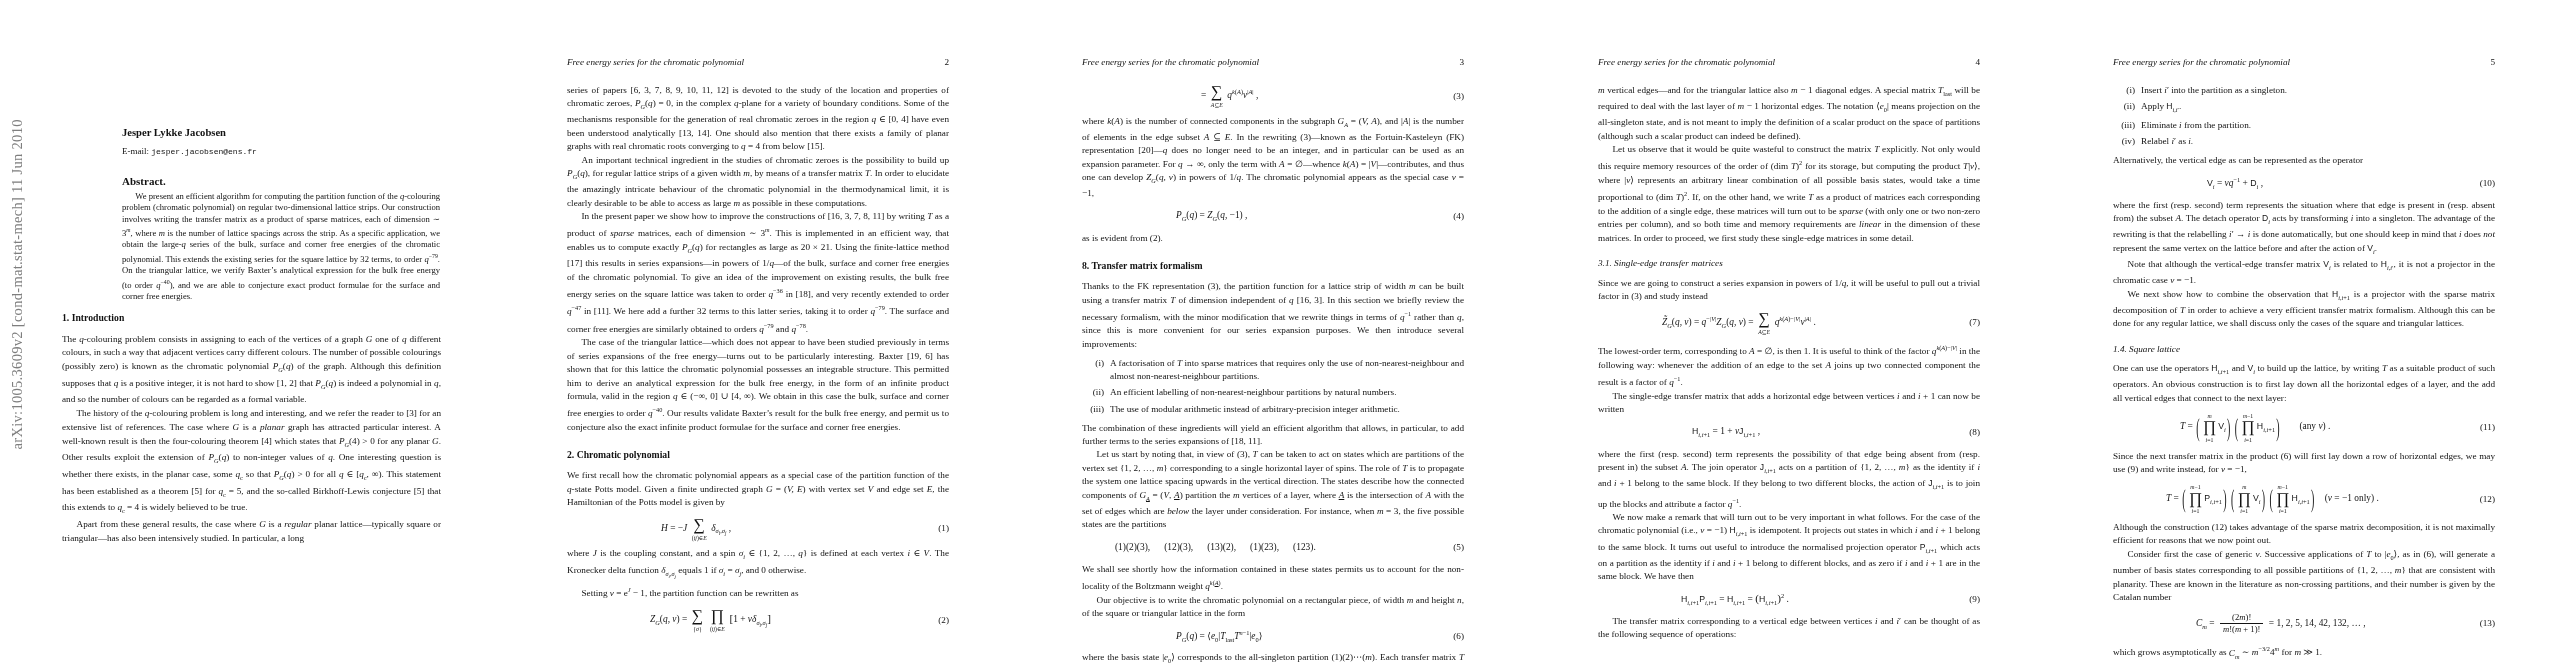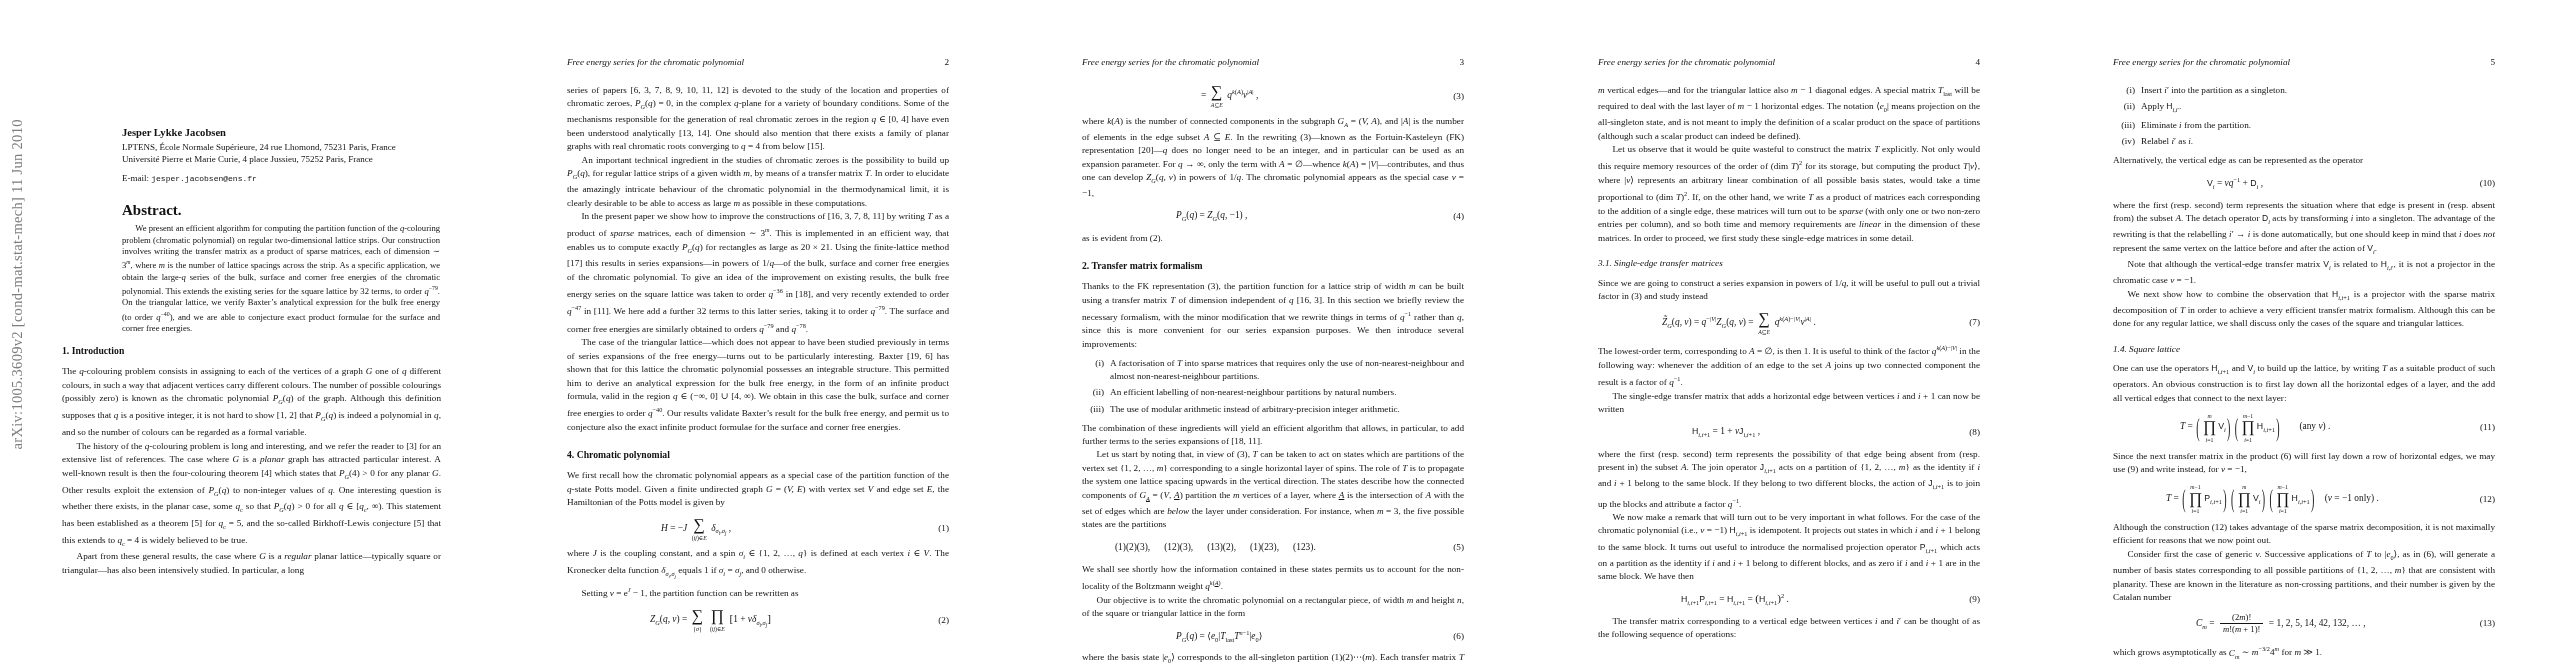--- a/index.html
+++ b/index.html
@@ -10,21 +10,21 @@
 
   
   .pg1{padding:118px 74px 0 62px;box-sizing:border-box;}
   .watermark{position:absolute;left:-161px;top:276px;width:356px;height:16.7px;text-align:center;
              transform:rotate(-90deg);color:#7e7e7e;font-size:14.5px;letter-spacing:0.3px;white-space:nowrap;}
   .title{margin:0;font-size:15.6px;line-height:19px;font-weight:bold;}
   .author{margin:9.4px 0 0 60px;font-size:10.6px;font-weight:bold;}
   .affil{margin:3.9px 0 0 60px;font-size:9px;line-height:11.7px;}
   .email{margin:7.2px 0 0 60px;font-size:9px;}
   .email .mono{font-family:"Liberation Mono","DejaVu Sans Mono",monospace;font-size:8px;}
-  .abshead{margin:19px 0 0 60px;font-size:15px;font-weight:bold;}
+  .abshead{margin:19px 0 0 60px;font-size:11px;font-weight:bold;}
   .abstract{margin:4.4px 0 0 60px;width:318px;font-size:8.6px;line-height:11.4px;
             text-align:justify;text-indent:13.3px;}
   .pg1 .content .para{line-height:13.8px;}
   .pg1 .sec{margin-top:10px;}
 
   
   .pgn{padding:57px 81px 0 52px;box-sizing:border-box;}
   .runhead{display:flex;justify-content:space-between;align-items:center;
            font-style:italic;font-size:9.2px;margin-bottom:16.7px;}
   .pgnum{font-style:normal;}
@@ -59,24 +59,20 @@
   u{text-decoration:underline;text-underline-offset:1.1px;}
 </style>
 </head>
 <body>
 
 <div class="canvas">
 
   <section class="page pg1">
     <div class="watermark">arXiv:1005.3609v2  [cond-mat.stat-mech]  11 Jun 2010</div>
     <div class="author">Jesper Lykke Jacobsen</div>
-    <div class="affil">
-      <div>LPTENS, École Normale Supérieure, 24 rue Lhomond, 75231 Paris, France</div>
-      <div>Université Pierre et Marie Curie, 4 place Jussieu, 75252 Paris, France</div>
-    </div>
     <div class="email"><span>E-mail: </span><span class="mono">jesper.jacobsen@ens.fr</span></div>
     <div class="abshead">Abstract.</div>
     <div class="abstract">We present an efficient algorithm for computing the partition function of the <i>q</i>-colouring problem (chromatic polynomial) on regular two-dimensional lattice strips. Our construction involves writing the transfer matrix as a product of sparse matrices, each of dimension ∼ 3<sup><i>m</i></sup>, where <i>m</i> is the number of lattice spacings across the strip. As a specific application, we obtain the large-<i>q</i> series of the bulk, surface and corner free energies of the chromatic polynomial. This extends the existing series for the square lattice by 32 terms, to order <i>q</i><sup>−79</sup>. On the triangular lattice, we verify Baxter’s analytical expression for the bulk free energy (to order <i>q</i><sup>−40</sup>), and we are able to conjecture exact product formulae for the surface and corner free energies.</div>
     <div class="content">
         <div class="sec">1. Introduction</div>
         <div class="para">The <i>q</i>-colouring problem consists in assigning to each of the vertices of a graph <i>G</i> one of <i>q</i> different colours, in such a way that adjacent vertices carry different colours. The number of possible colourings (possibly zero) is known as the chromatic polynomial <i>P<sub>G</sub></i>(<i>q</i>) of the graph. Although this definition supposes that <i>q</i> is a positive integer, it is not hard to show [1, 2] that <i>P<sub>G</sub></i>(<i>q</i>) is indeed a polynomial in <i>q</i>, and so the number of colours can be regarded as a formal variable.</div>
         <div class="para ind">The history of the <i>q</i>-colouring problem is long and interesting, and we refer the reader to [3] for an extensive list of references. The case where <i>G</i> is a <i>planar</i> graph has attracted particular interest. A well-known result is then the four-colouring theorem [4] which states that <i>P<sub>G</sub></i>(4) &gt; 0 for any planar <i>G</i>. Other results exploit the extension of <i>P<sub>G</sub></i>(<i>q</i>) to non-integer values of <i>q</i>. One interesting question is whether there exists, in the planar case, some <i>q</i><sub>c</sub> so that <i>P<sub>G</sub></i>(<i>q</i>) &gt; 0 for all <i>q</i> ∈ [<i>q</i><sub>c</sub>, ∞). This statement has been established as a theorem [5] for <i>q</i><sub>c</sub> = 5, and the so-called Birkhoff-Lewis conjecture [5] that this extends to <i>q</i><sub>c</sub> = 4 is widely believed to be true.</div>
         <div class="para ind">Apart from these general results, the case where <i>G</i> is a <i>regular</i> planar lattice—typically square or triangular—has also been intensively studied. In particular, a long</div>
       </div>
   </section>
@@ -84,21 +80,21 @@
   <section class="page pgn pg2">
     <div class="runhead">
       <span>Free energy series for the chromatic polynomial</span>
       <span class="pgnum">2</span>
     </div>
     <div class="content">
         <div class="para">series of papers [6, 3, 7, 8, 9, 10, 11, 12] is devoted to the study of the location and properties of chromatic zeroes, <i>P<sub>G</sub></i>(<i>q</i>) = 0, in the complex <i>q</i>-plane for a variety of boundary conditions. Some of the mechanisms responsible for the generation of real chromatic zeroes in the region <i>q</i> ∈ [0, 4] have even been understood analytically [13, 14]. One should also mention that there exists a family of planar graphs with real chromatic roots converging to <i>q</i> = 4 from below [15].</div>
         <div class="para ind">An important technical ingredient in the studies of chromatic zeroes is the possibility to build up <i>P<sub>G</sub></i>(<i>q</i>), for regular lattice strips of a given width <i>m</i>, by means of a transfer matrix <i>T</i>. In order to elucidate the amazingly intricate behaviour of the chromatic polynomial in the thermodynamical limit, it is clearly desirable to be able to access as large <i>m</i> as possible in these computations.</div>
         <div class="para ind">In the present paper we show how to improve the constructions of [16, 3, 7, 8, 11] by writing <i>T</i> as a product of <i>sparse</i> matrices, each of dimension ∼ 3<sup><i>m</i></sup>. This is implemented in an efficient way, that enables us to compute exactly <i>P<sub>G</sub></i>(<i>q</i>) for rectangles as large as 20 × 21. Using the finite-lattice method [17] this results in series expansions—in powers of 1/<i>q</i>—of the bulk, surface and corner free energies of the chromatic polynomial. To give an idea of the improvement on existing results, the bulk free energy series on the square lattice was taken to order <i>q</i><sup>−36</sup> in [18], and very recently extended to order <i>q</i><sup>−47</sup> in [11]. We here add a further 32 terms to this latter series, taking it to order <i>q</i><sup>−79</sup>. The surface and corner free energies are similarly obtained to orders <i>q</i><sup>−79</sup> and <i>q</i><sup>−78</sup>.</div>
         <div class="para ind">The case of the triangular lattice—which does not appear to have been studied previously in terms of series expansions of the free energy—turns out to be particularly interesting. Baxter [19, 6] has shown that for this lattice the chromatic polynomial possesses an integrable structure. This permitted him to derive an analytical expression for the bulk free energy, in the form of an infinite product formula, valid in the region <i>q</i> ∈ (−∞, 0] ∪ [4, ∞). We obtain in this case the bulk, surface and corner free energies to order <i>q</i><sup>−40</sup>. Our results validate Baxter’s result for the bulk free energy, and permit us to conjecture also the exact infinite product formulae for the surface and corner free energies.</div>
-        <div class="sec">4. Chromatic polynomial</div>
+        <div class="sec">2. Chromatic polynomial</div>
         <div class="para">We first recall how the chromatic polynomial appears as a special case of the partition function of the <i>q</i>-state Potts model. Given a finite undirected graph <i>G</i> = (<i>V, E</i>) with vertex set <i>V</i> and edge set <i>E</i>, the Hamiltonian of the Potts model is given by</div>
         <div class="eq">
           <span class="eq-body" style="margin-left:94px"><i>H</i> = −<i>J</i> <span class="bop">
               <span class="s">∑</span>
               <span class="b">(<i>ij</i>)∈<i>E</i></span>
             </span> <i>δ</i><sub><i>σ</i><sub><i>i</i></sub>,<i>σ</i><sub><i>j</i></sub></sub> ,</span>
           <span class="eq-num">(1)</span>
         </div>
         <div class="para">where <i>J</i> is the coupling constant, and a spin <i>σ</i><sub><i>i</i></sub> ∈ {1, 2, …, <i>q</i>} is defined at each vertex <i>i</i> ∈ <i>V</i>. The Kronecker delta function <i>δ</i><sub><i>σ</i><sub><i>i</i></sub>,<i>σ</i><sub><i>j</i></sub></sub> equals 1 if <i>σ</i><sub><i>i</i></sub> = <i>σ</i><sub><i>j</i></sub>, and 0 otherwise.</div>
         <div class="para ind">Setting <i>v</i> = e<sup><i>J</i></sup> − 1, the partition function can be rewritten as</div>
@@ -127,21 +123,21 @@
               <span class="b"><i>A</i>⊆<i>E</i></span>
             </span> <i>q</i><sup><i>k</i>(<i>A</i>)</sup><i>v</i><sup>|<i>A</i>|</sup> ,</span>
           <span class="eq-num">(3)</span>
         </div>
         <div class="para">where <i>k</i>(<i>A</i>) is the number of connected components in the subgraph <i>G<sub>A</sub></i> = (<i>V, A</i>), and |<i>A</i>| is the number of elements in the edge subset <i>A</i> ⊆ <i>E</i>. In the rewriting (3)—known as the Fortuin-Kasteleyn (FK) representation [20]—<i>q</i> does no longer need to be an integer, and in particular can be used as an expansion parameter. For <i>q</i> → ∞, only the term with <i>A</i> = ∅—whence <i>k</i>(<i>A</i>) = |<i>V</i>|—contributes, and thus one can develop <i>Z<sub>G</sub></i>(<i>q, v</i>) in powers of 1/<i>q</i>. The chromatic polynomial appears as the special case <i>v</i> = −1,</div>
         <div class="eq">
           <span class="eq-body" style="margin-left:94px"><i>P<sub>G</sub></i>(<i>q</i>) = <i>Z<sub>G</sub></i>(<i>q</i>, −1) ,</span>
           <span class="eq-num">(4)</span>
         </div>
         <div class="para">as is evident from (2).</div>
-        <div class="sec">2. Transfer matrix formalism</div>
+        <div class="sec">8. Transfer matrix formalism</div>
         <div class="para">Thanks to the FK representation (3), the partition function for a lattice strip of width <i>m</i> can be built using a transfer matrix <i>T</i> of dimension independent of <i>q</i> [16, 3]. In this section we briefly review the necessary formalism, with the minor modification that we rewrite things in terms of <i>q</i><sup>−1</sup> rather than <i>q</i>, since this is more convenient for our series expansion purposes. We then introduce several improvements:</div>
         <div class="list">
           <div class="li">
             <span class="li-label">(i)</span>
             <span class="li-body">A factorisation of <i>T</i> into sparse matrices that requires only the use of non-nearest-neighbour and almost non-nearest-neighbour partitions.</span>
           </div>
           <div class="li">
             <span class="li-label">(ii)</span>
             <span class="li-body">An efficient labelling of non-nearest-neighbour partitions by natural numbers.</span>
           </div>

